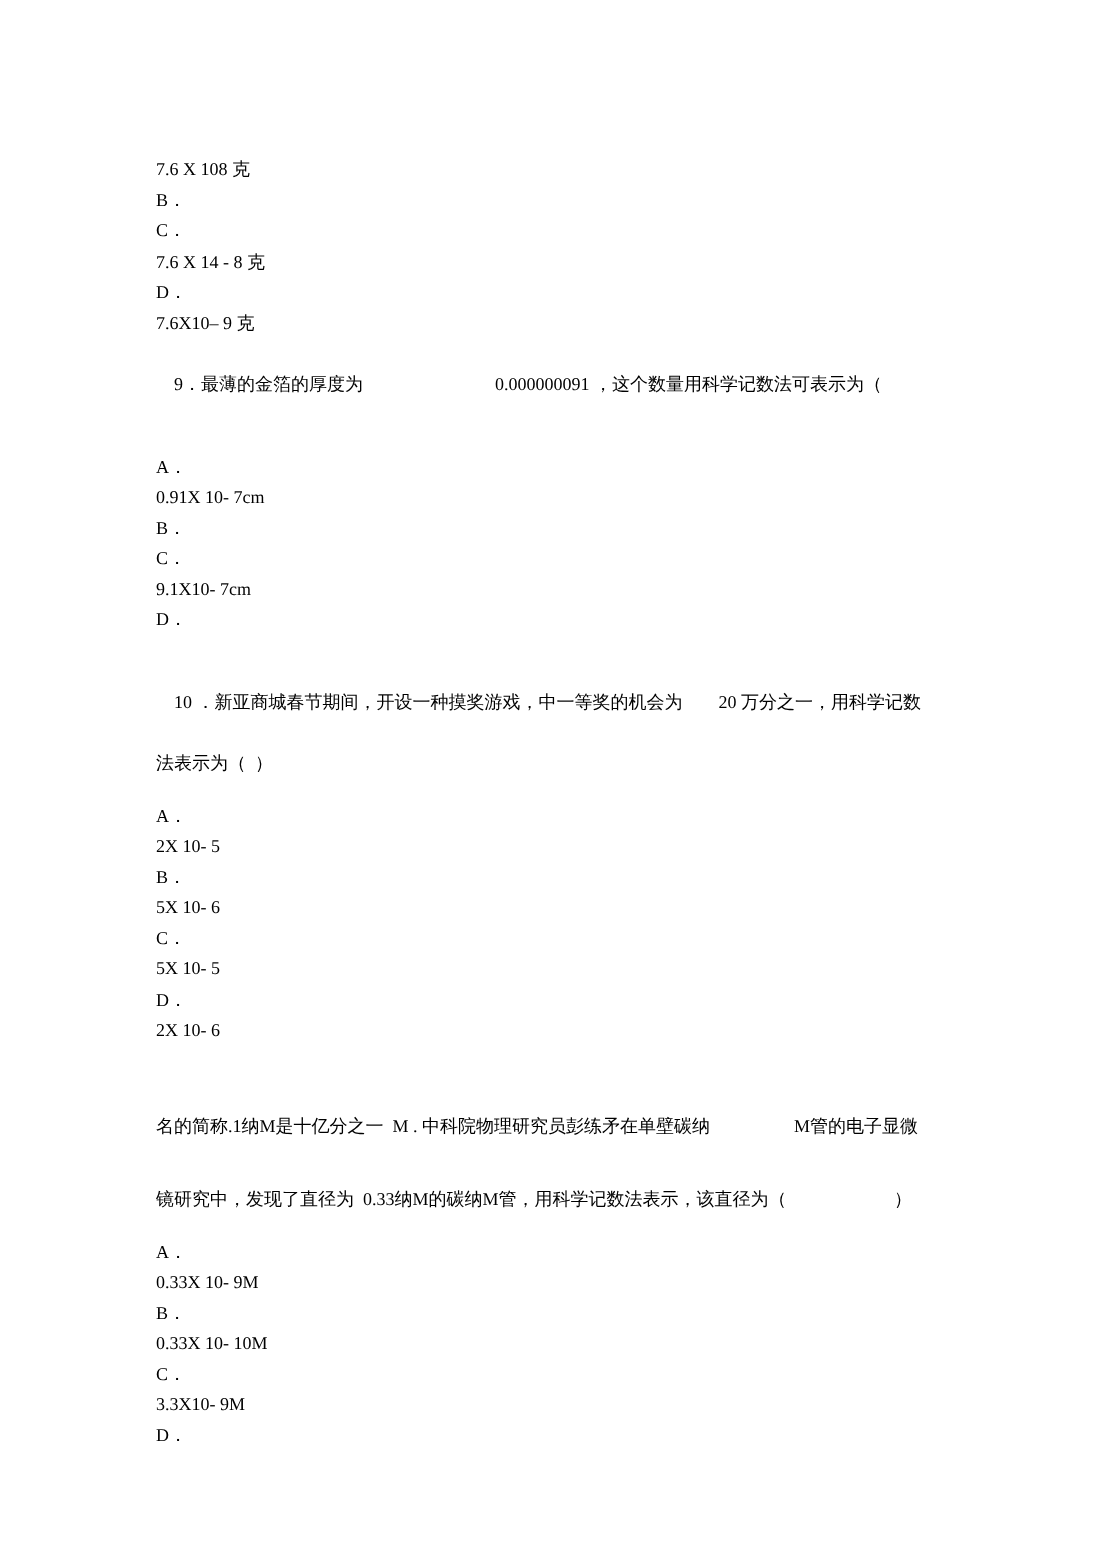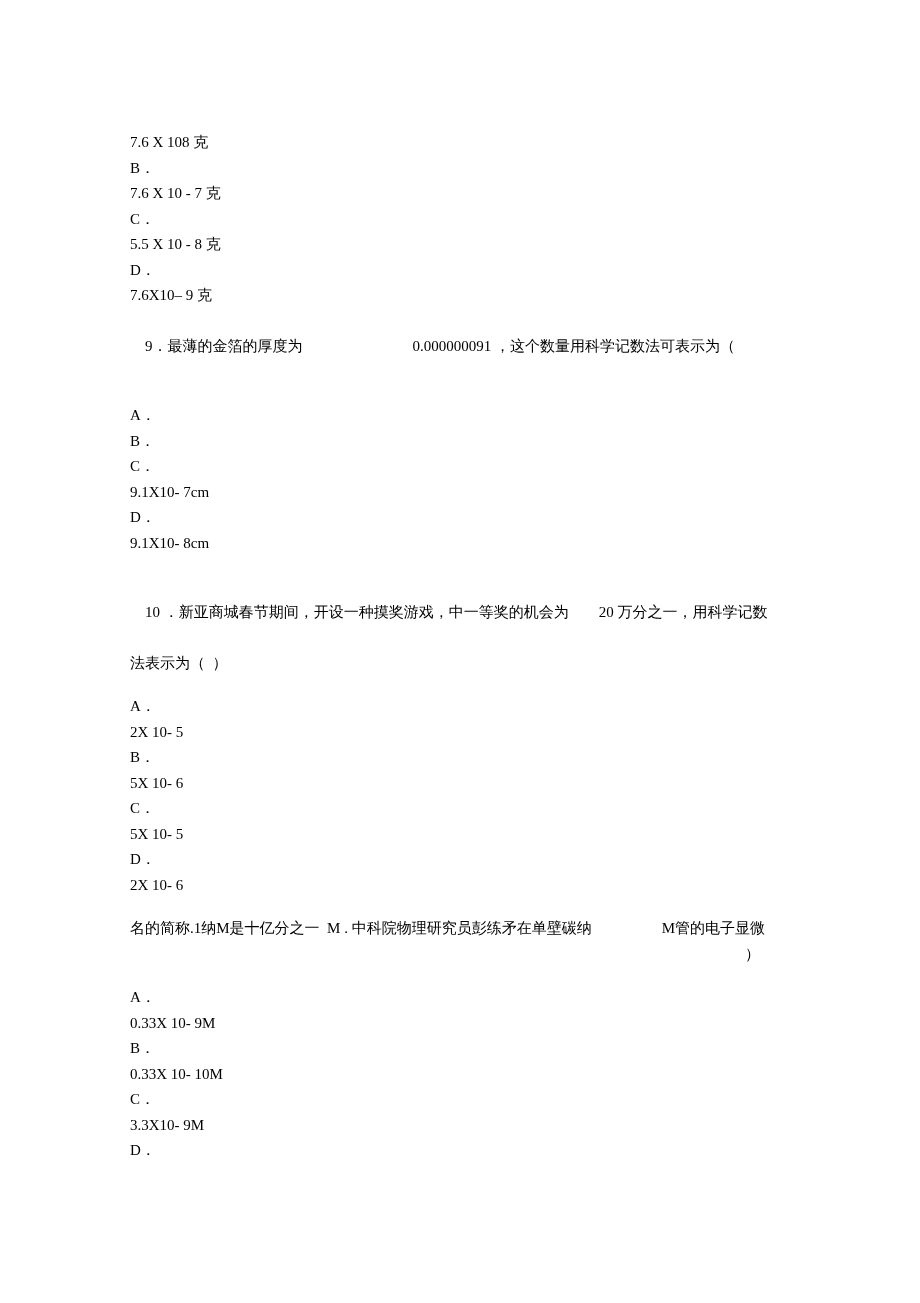--- a/index.html
+++ b/index.html
@@ -13,50 +13,50 @@
       padding: 130px 130px 100px 130px;
       font-size: 15px;
       line-height: 1.7;
       color: #000;
     }
     .line {
       white-space: pre-wrap;
     }
     .q-line {
       display: flex;
+      margin-top: 36px;
     }
     .spacer { display: inline-block; }
     .right-paren { margin-left: auto; padding-right: 30px; }
     .gap { height: 18px; }
   </style>
 </head>
 <body>
 
 <div class="page">
 
   <div class="line">7.6 X 108 克</div>
   <div class="line">B．</div>
-  <div class="line">7.6 X 10 - 7 克</div>
   <div class="line">C．</div>
-  <div class="line">5.5 X 10 - 8 克</div>
+  <div class="line">7.6 X 14 - 8 克</div>
   <div class="line">D．</div>
   <div class="line">7.6X10– 9 克</div>
 
   <div class="line">
     <span>9．</span><span>最薄的金箔的厚度为</span><span class="spacer" style="width:110px;"></span><span>0.000000091 ，这个数量用科学记数法可表示为（</span>
   </div>
 
   <div class="gap"></div>
 
   <div class="line">A．</div>
+  <div class="line">0.91X 10- 7cm</div>
   <div class="line">B．</div>
   <div class="line">C．</div>
   <div class="line">9.1X10- 7cm</div>
   <div class="line">D．</div>
-  <div class="line">9.1X10- 8cm</div>
 
   <div class="gap"></div>
 
   <div class="line">
     <span>10 ．新亚商城春节期间，开设一种摸奖游戏，中一等奖的机会为</span><span class="spacer" style="width:30px;"></span><span>20 万分之一，用科学记数</span>
   </div>
   <div class="line">法表示为（  ）</div>
 
   <div class="gap"></div>
 
@@ -68,21 +68,21 @@
   <div class="line">5X 10- 5</div>
   <div class="line">D．</div>
   <div class="line">2X 10- 6</div>
 
   <div class="gap"></div>
 
   <div class="line q-line">
     <span>名的简称.1纳M是十亿分之一  M . 中科院物理研究员彭练矛在单壁碳纳</span><span class="spacer" style="width:70px;"></span><span>M管的电子显微</span>
   </div>
   <div class="line q-line">
-    <span class="right-paren">）</span>
+    <span>镜研究中，发现了直径为  0.33纳M的碳纳M管，用科学记数法表示，该直径为（</span><span class="right-paren">）</span>
   </div>
 
   <div class="gap"></div>
 
   <div class="line">A．</div>
   <div class="line">0.33X 10- 9M</div>
   <div class="line">B．</div>
   <div class="line">0.33X 10- 10M</div>
   <div class="line">C．</div>
   <div class="line">3.3X10- 9M</div>

